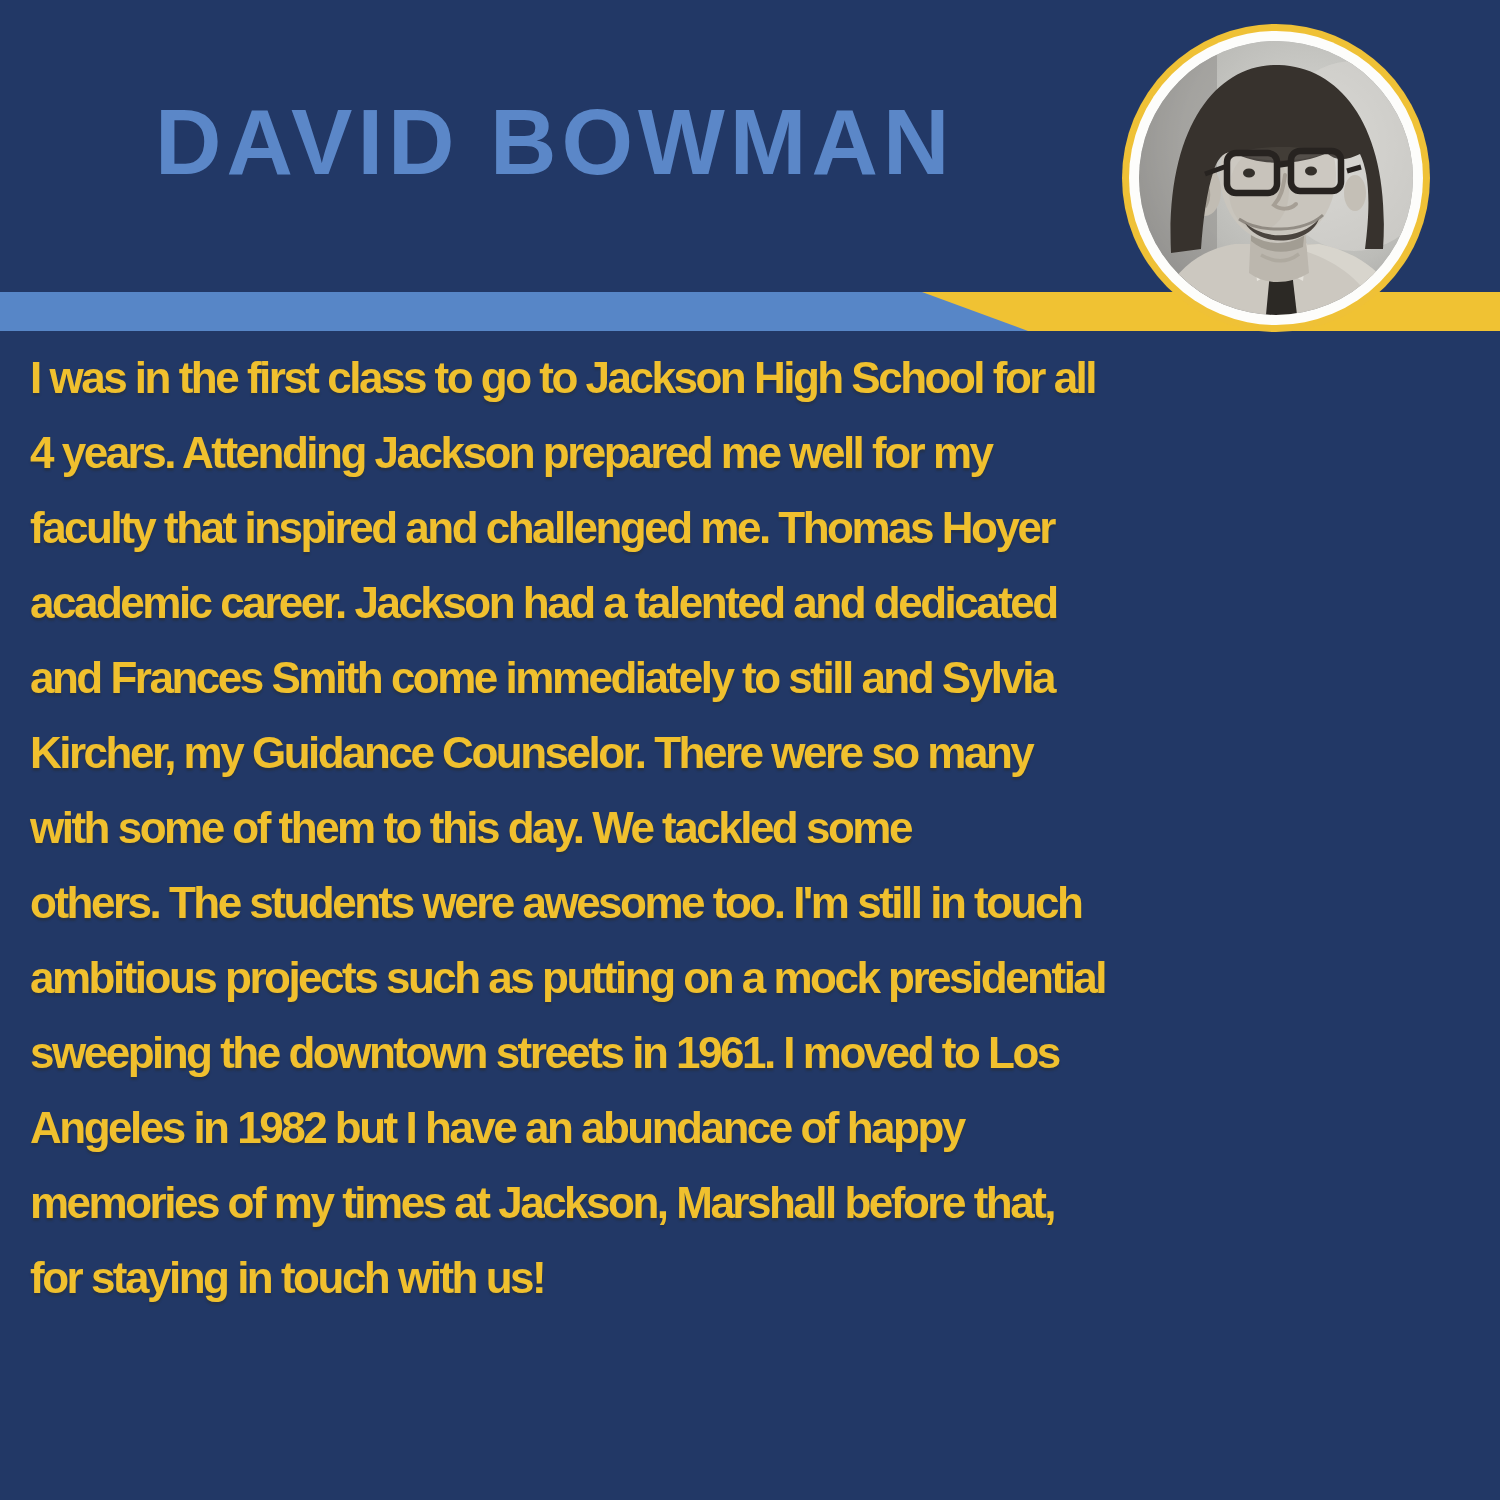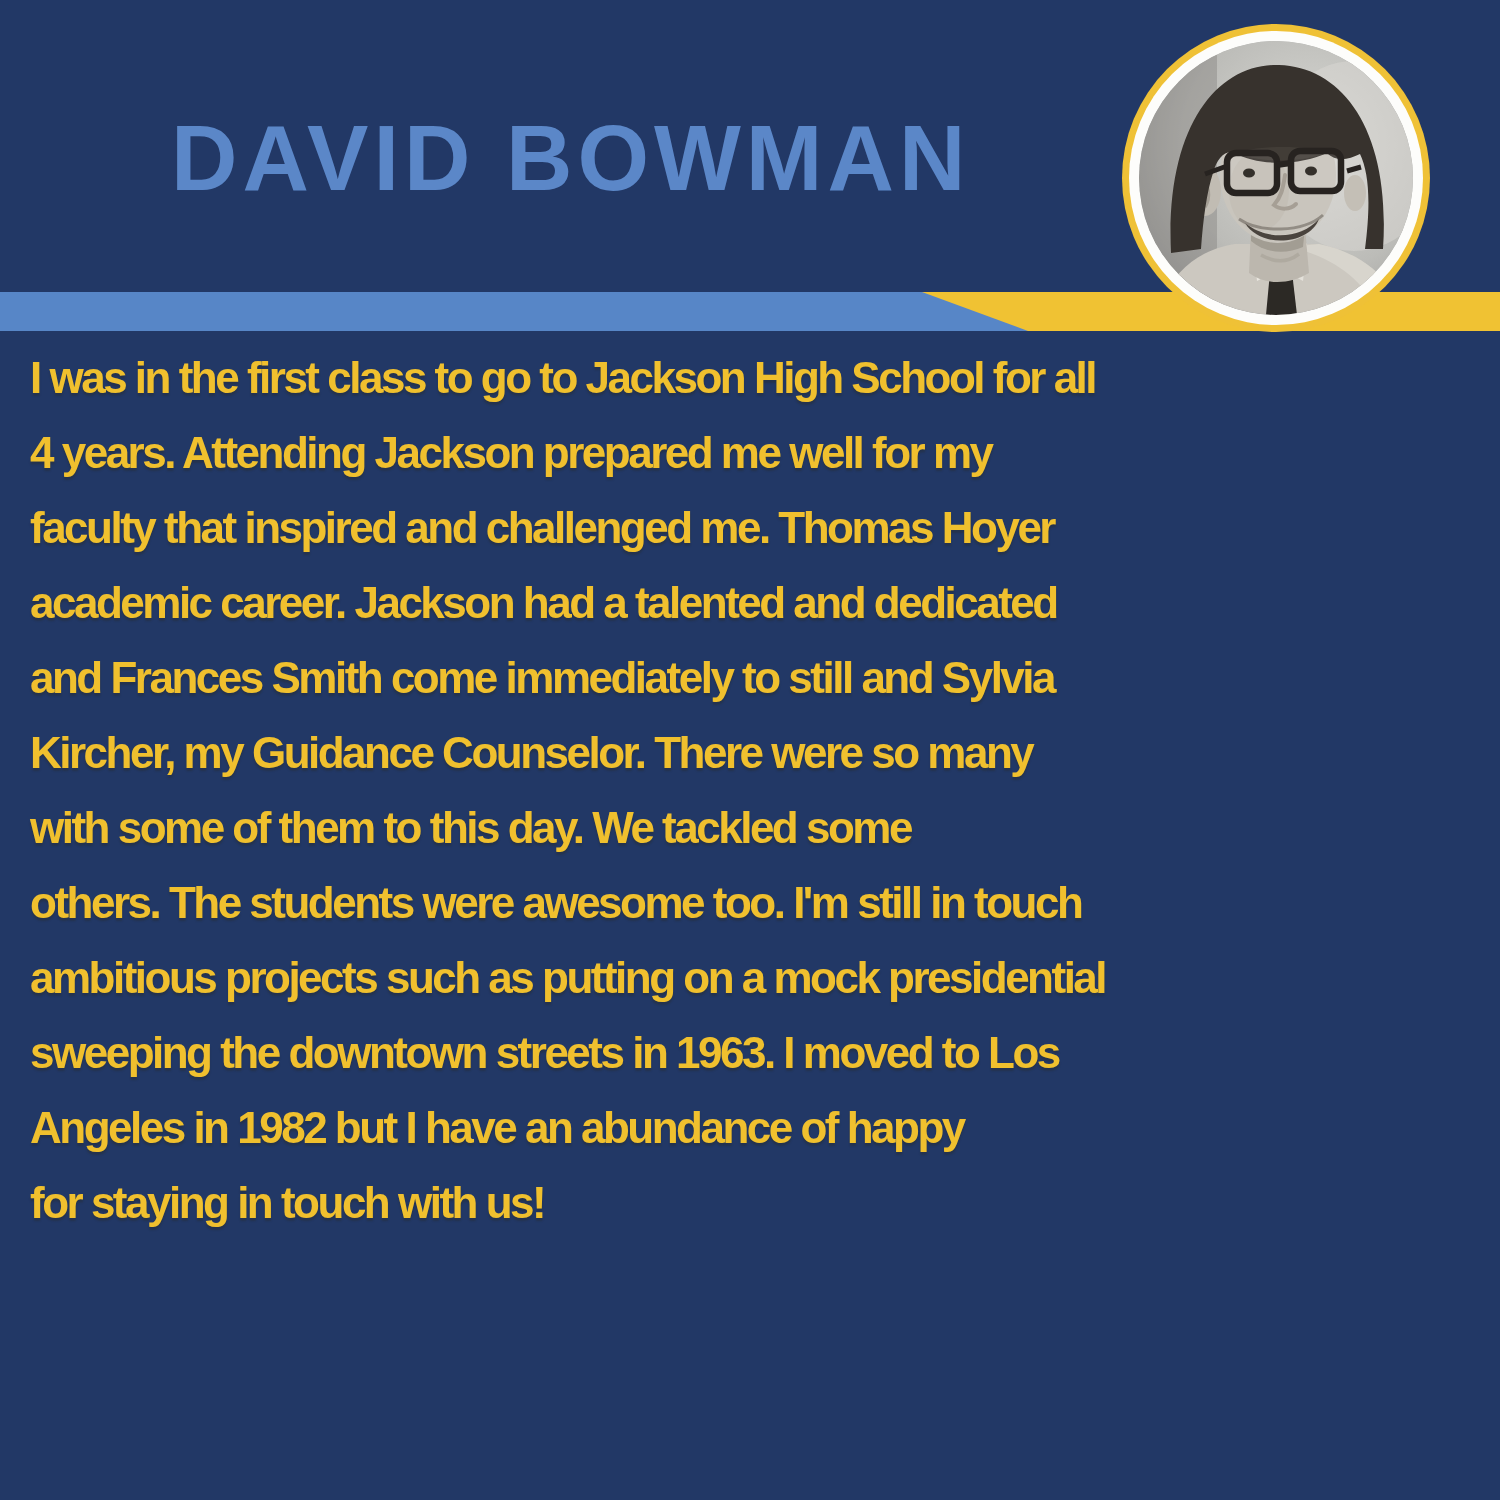--- a/index.html
+++ b/index.html
@@ -14,21 +14,21 @@
     overflow: hidden;
     background: var(--background, #223866);
     font-family: "Liberation Sans", sans-serif;
   }
 
   
   .title {
     position: absolute;
     left: 155px;
     top: 96px;
-    margin: 16px;
+    margin: 0;
     font-size: 92px;
     line-height: 1;
     font-weight: bold;
     letter-spacing: 5px;
     color: var(--title-blue, #5B87C8);
     white-space: nowrap;
   }
 
   
   .stripe {
@@ -188,18 +188,19 @@
   <div class="body-text">
     <div class="line">I was in the first class to go to Jackson High School for all</div>
     <div class="line">4 years. Attending Jackson prepared me well for my</div>
     <div class="line">faculty that inspired and challenged me. Thomas Hoyer</div>
     <div class="line">academic career. Jackson had a talented and dedicated</div>
     <div class="line">and Frances Smith come immediately to still and Sylvia</div>
     <div class="line">Kircher, my Guidance Counselor. There were so many</div>
     <div class="line">with some of them to this day. We tackled some</div>
     <div class="line">others. The students were awesome too. I'm still in touch</div>
     <div class="line">ambitious projects such as putting on a mock presidential</div>
-    <div class="line">sweeping the downtown streets in 1963. I moved to Los</div>
+    <div class="line">sweeping the downtown streets in 1961. I moved to Los</div>
     <div class="line">Angeles in 1982 but I have an abundance of happy</div>
+    <div class="line">memories of my times at Jackson, Marshall before that,</div>
     <div class="line">for staying in touch with us!</div>
   </div>
 
 </div>
 
 </body></html>

